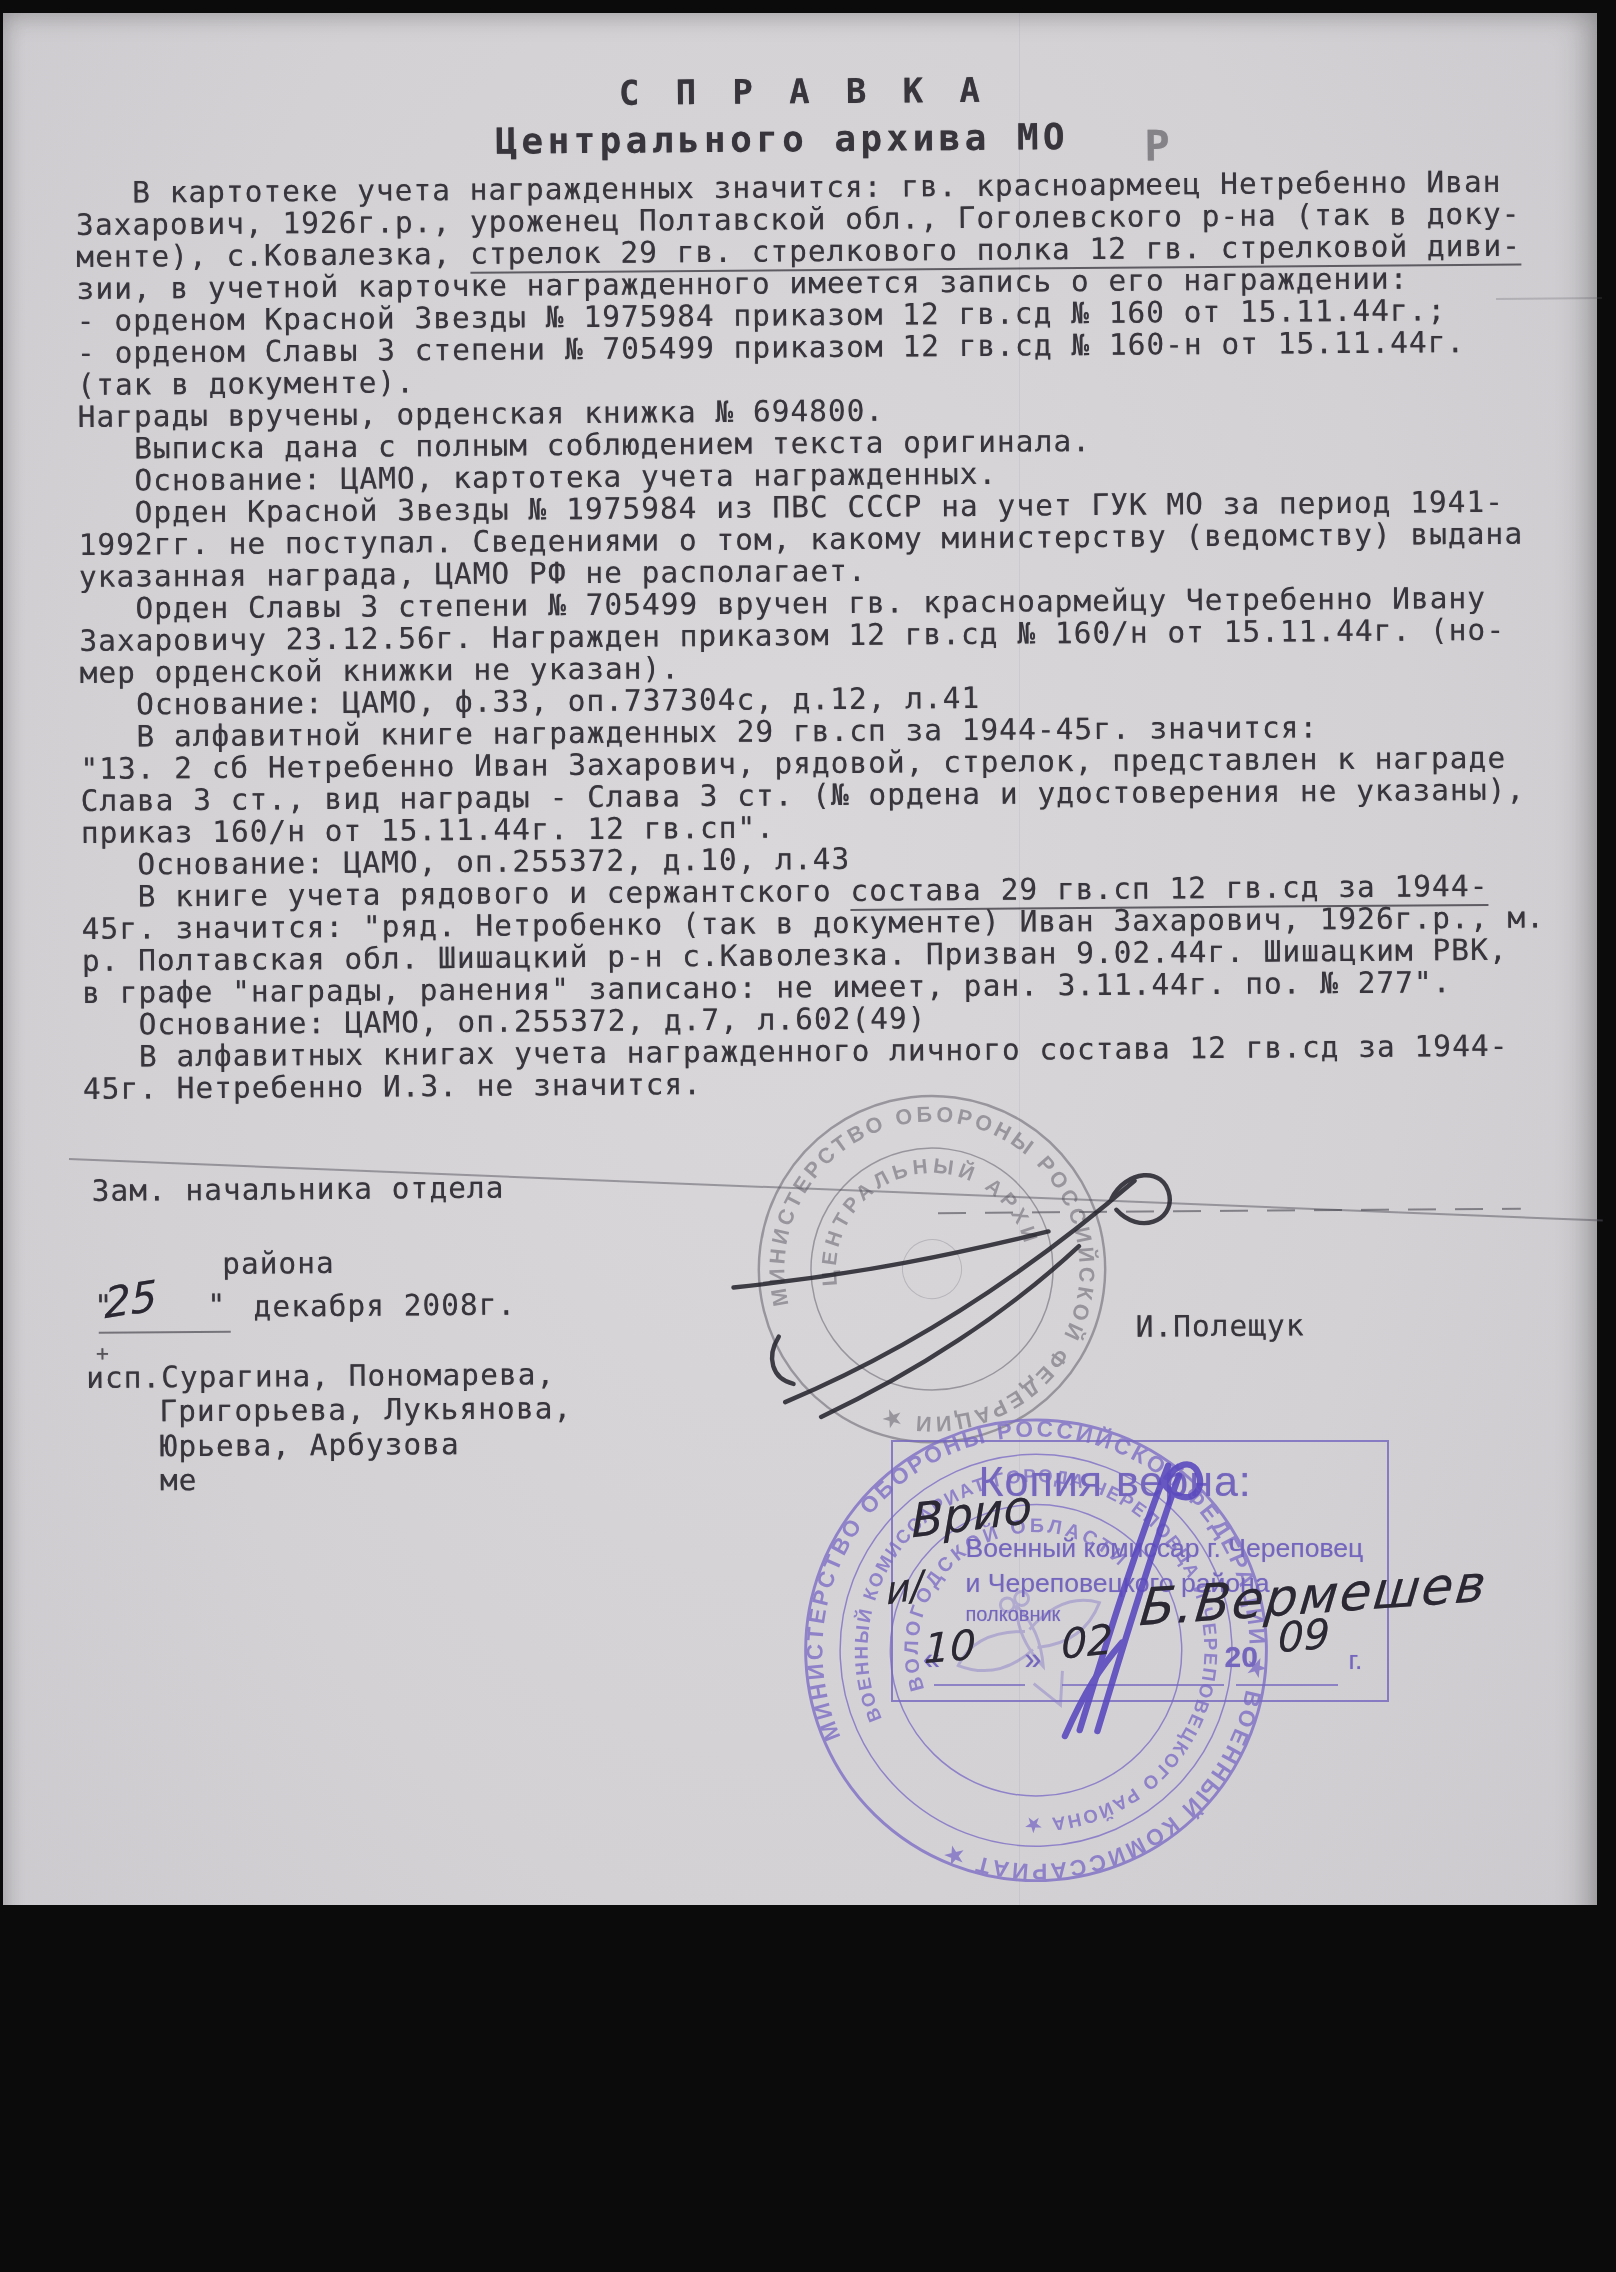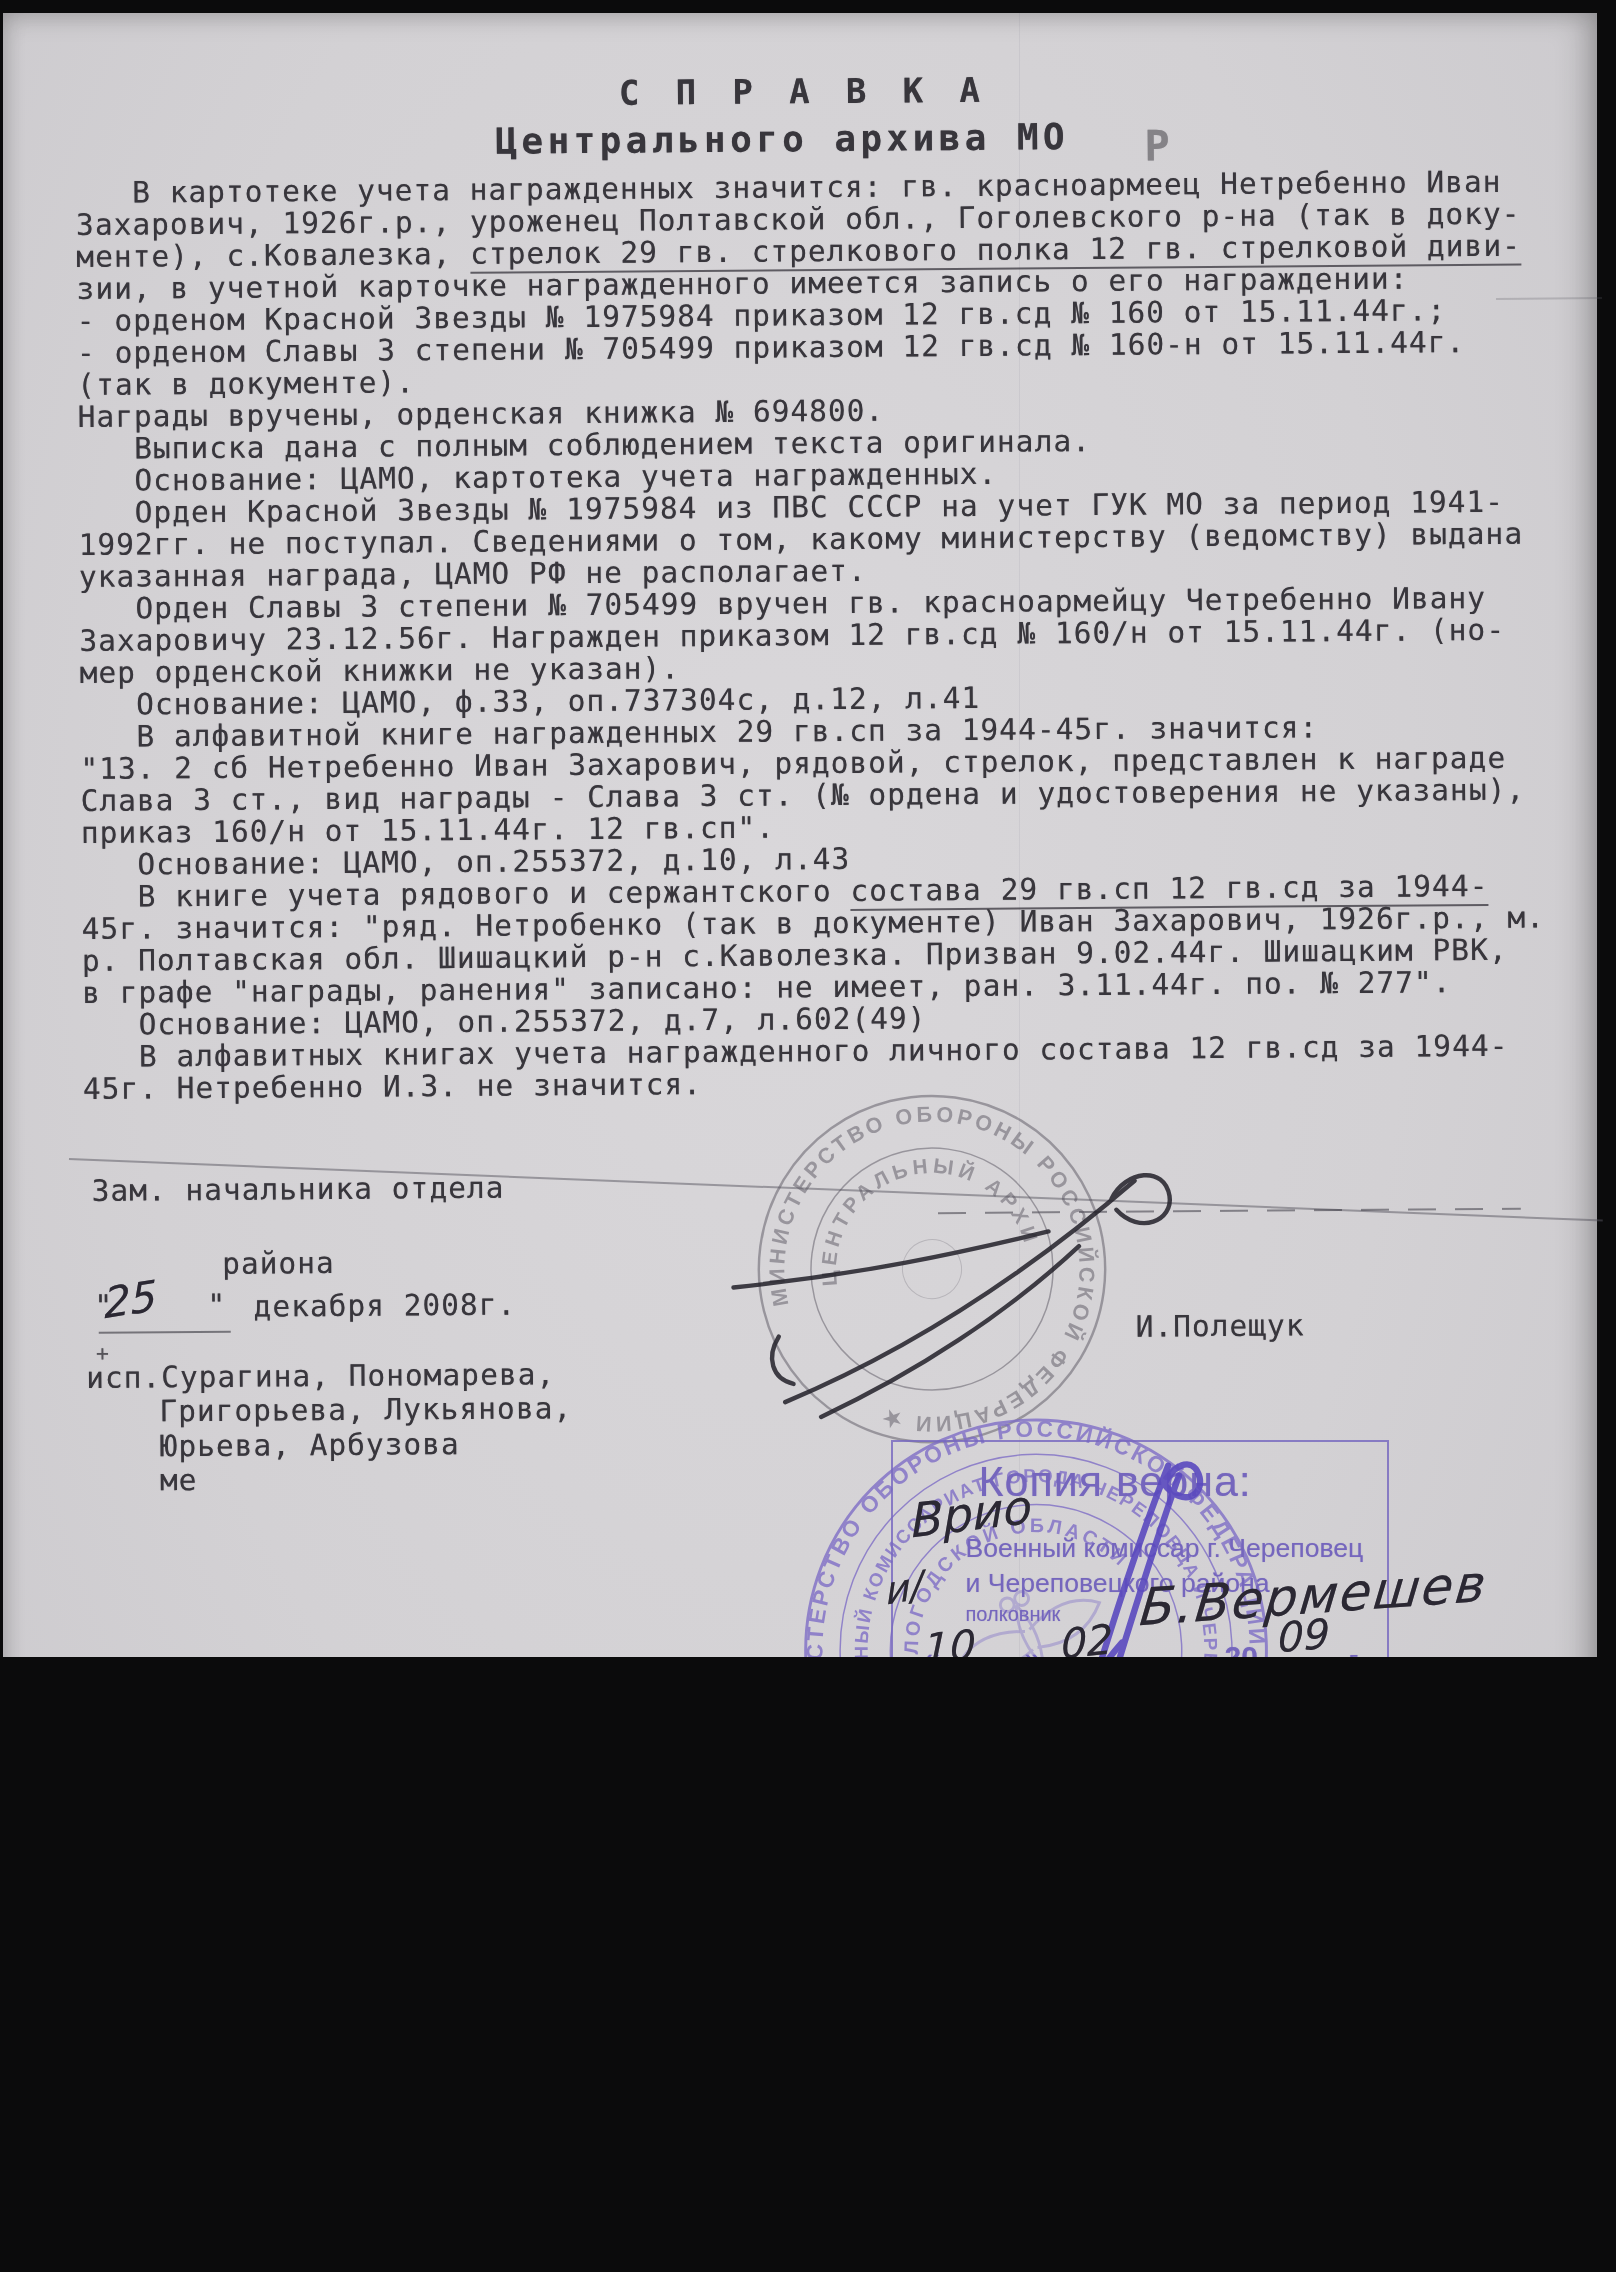--- a/index.html
+++ b/index.html
@@ -1,16 +1,16 @@
 <!DOCTYPE html>
 <html style="font-size:7.9px"><head>
 <meta charset="utf-8">
 <style>
   html,body{margin:0;padding:0;background:#0b0b0c;}
-  .scan{position:relative;width:1617px;height:1657px;background:#0b0b0c;overflow:hidden;
+  .scan{position:relative;width:1617px;height:1905px;background:#0b0b0c;overflow:hidden;
         font-family:"DejaVu Sans Mono",monospace;}
   .paper{position:absolute;left:2.5px;top:12.8px;width:1594px;height:2220px;
          background:radial-gradient(ellipse at 48% 38%, #d9d7da 0%, #d3d1d4 55%, #c9c7cb 100%);
          box-shadow:inset -12.8px 0 29.5px rgba(0,0,0,.18), inset 0 -8.9px 24.6px rgba(0,0,0,.12), inset 3.9px 3px 19.7px rgba(0,0,0,.08);}
   .vcrease{position:absolute;left:1016px;top:0;width:1.5px;height:2220px;background:rgba(110,105,130,.10);}
   .crease{position:absolute;height:1.5px;background:rgba(88,86,96,.5);transform-origin:left center;}
 
   .typed{position:absolute;left:0;top:0;width:1594px;height:2220px;
          transform:rotate(-0.45deg);transform-origin:69px 207px;
          color:#38363c;text-shadow:0 0 0.7px rgba(45,44,52,.55);}

